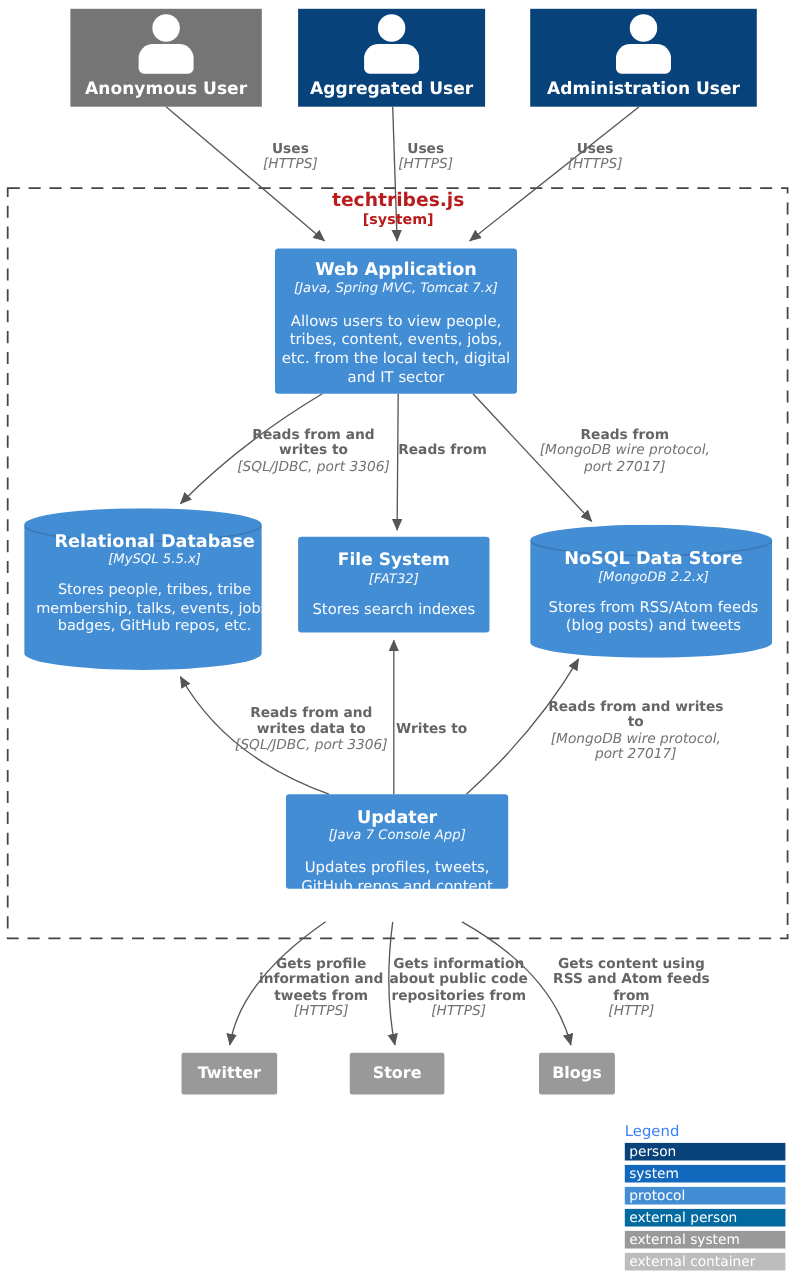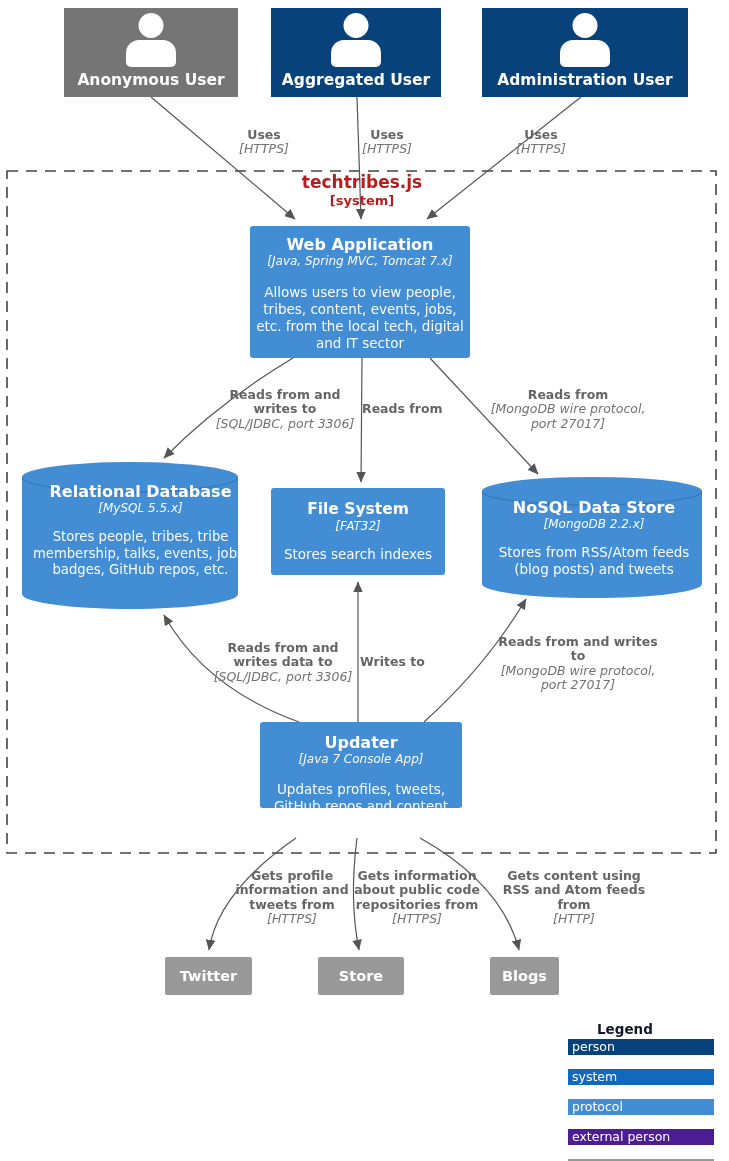--- a/index.html
+++ b/index.html
@@ -30,22 +30,22 @@
   .rel-label{position:absolute;text-align:center;color:#656565;}
   .rel-desc{font-weight:bold;font-size:12.5px;line-height:1.15;}
   .rel-tech{font-style:italic;font-size:12.5px;line-height:1.15;color:#727272;}
   .rel-left{text-align:left;}
 
   #boundary-title{position:absolute;left:262px;top:172px;width:200px;text-align:center;color:#b91c1c;}
   #boundary-title .bt{font-weight:bold;font-size:17px;}
   #boundary-title .bs{font-weight:bold;font-size:13px;margin-top:1px;}
 
   #legend{position:absolute;left:568px;top:1021px;width:146px;}
-  #legend .lg-title{font-weight:bold;font-size:13.5px;color:#0f172a;margin-bottom:2px;margin-left:29px;}
-  #legend .lg-row{height:14px;margin-bottom:14px;color:#fff;font-size:12.5px;line-height:14px;padding:1px 0 1px 4px;white-space:nowrap;overflow:hidden;}
+  #legend .lg-title{font-weight:normal;font-size:13.5px;color:#3b82f6;margin-bottom:2px;}
+  #legend .lg-row{height:14px;margin-bottom:4px;color:#fff;font-size:12.5px;line-height:14px;padding:1px 0 1px 4px;white-space:nowrap;overflow:hidden;}
 </style>
 </head>
 <body>
 
 <div id="canvas">
 
   <svg id="edges" viewBox="0 0 729 1161">
     <defs>
       <marker id="arrow" markerWidth="11" markerHeight="9" refX="8.5" refY="4" orient="auto">
         <path d="M0,0 L9,4 L0,8 z" fill="#555"></path>
@@ -195,18 +195,18 @@
   <div class="rel-label" style="left:502px;top:869px;width:144px;">
     <div class="rel-desc">Gets content using RSS and Atom feeds from</div>
     <div class="rel-tech">[HTTP]</div>
   </div>
 
   <div id="legend">
     <div class="lg-title">Legend</div>
     <div class="lg-row" style="background-color: rgb(8, 66, 123);">person</div>
     <div class="lg-row" style="background-color: rgb(17, 104, 189);">system</div>
     <div class="lg-row" style="background-color: rgb(67, 141, 213);">protocol</div>
-    <div class="lg-row" style="background-color: #4c1d95;">external person</div>
+    <div class="lg-row" style="background-color: #0369a1;">external person</div>
     <div class="lg-row" style="background-color: rgb(153, 153, 153);">external system</div>
     <div class="lg-row" style="background-color: rgb(189, 189, 189);">external container</div>
   </div>
 
 </div>
 
 </body></html>

